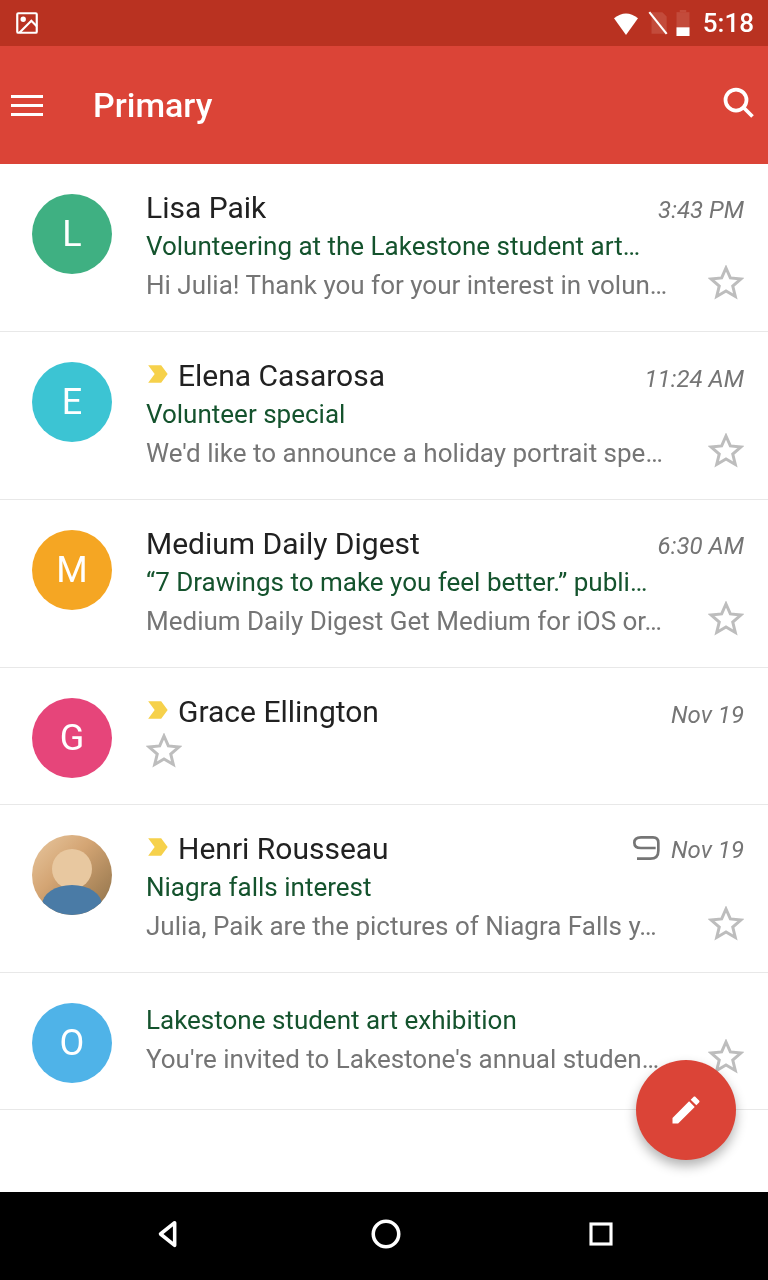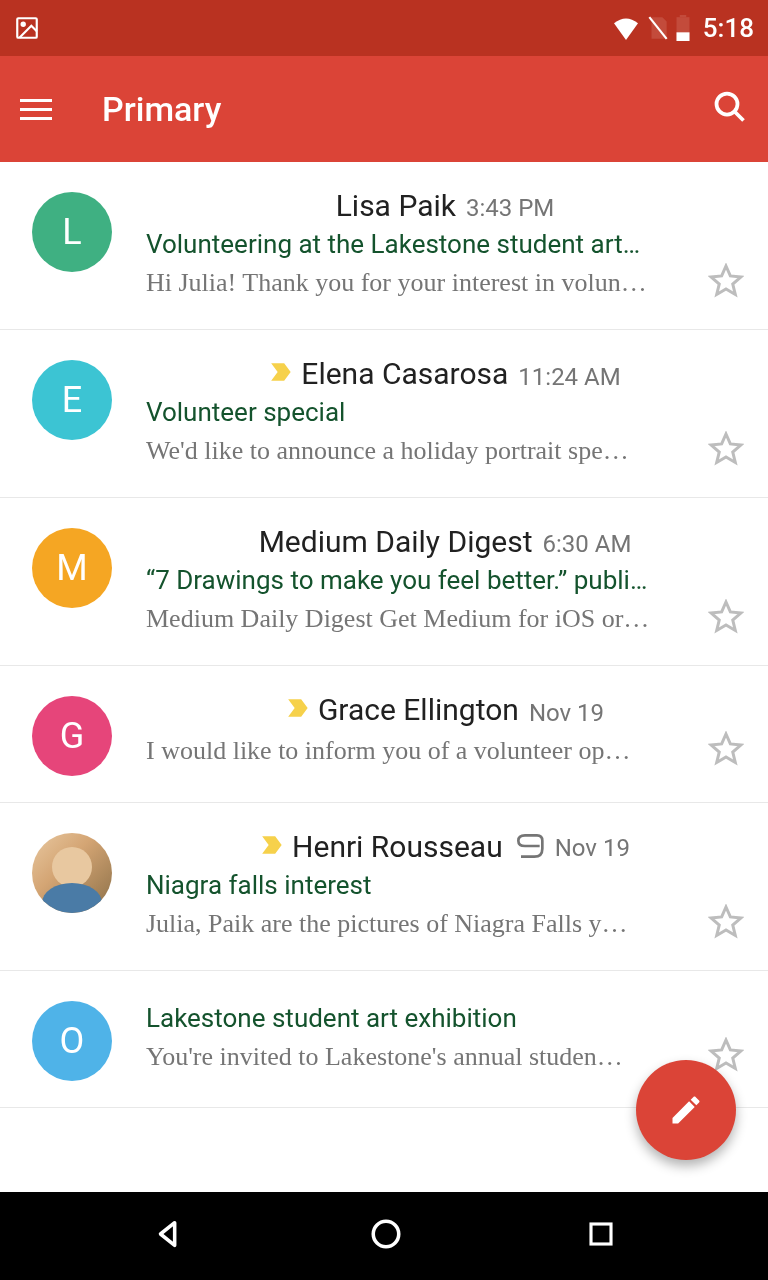--- a/index.html
+++ b/index.html
@@ -1,36 +1,36 @@
 <!DOCTYPE html>
 <html><head>
 <meta charset="utf-8">
 <style>
   * { margin: 0; padding: 0; box-sizing: border-box; }
   html, body { width: 768px; height: 1280px; overflow: hidden; font-family: Roboto, Arial, sans-serif; background: #fff; }
   
   .status-bar {
-    height: 56px;
+    height: 46px;
     background: #b93221;
     display: flex;
     align-items: center;
     justify-content: space-between;
     padding: 2px 14px;
     color: #fff;
   }
   .status-left { display: flex; align-items: center; gap: 8px; }
   .status-right { display: flex; align-items: center; gap: 6px; }
   .status-time { font-size: 26px; font-weight: 500; margin-left: 6px; }
   
   .app-bar {
-    height: 106px;
+    height: 118px;
     background: #db4437;
     display: flex;
     align-items: center;
-    padding: 0 20px;
+    padding: 0 11px;
     color: #fff;
   }
   .hamburger { display: flex; flex-direction: column; gap: 6px; margin-right: 50px; cursor: pointer; }
   .hamburger span { width: 32px; height: 3px; background: #fff; display: block; }
   .app-title { font-size: 34px; font-weight: 500; flex: 1; }
   .search-btn { cursor: pointer; }
   
   .email-list { background: #fff; }
   .email-item {
     display: flex;
@@ -52,28 +52,28 @@
   .avatar-photo::before {
     content: ''; position: absolute; width: 40px; height: 40px; border-radius: 50%;
     background: #e8c8a0; top: 14px; left: 20px;
   }
   .avatar-photo::after {
     content: ''; position: absolute; width: 60px; height: 40px; border-radius: 50% 50% 0 0;
     background: #4a7ba6; bottom: -10px; left: 10px;
   }
   
   .email-content { flex: 1; min-width: 0; }
-  .email-header { display: flex; align-items: baseline; justify-content: center; }
+  .email-header { display: flex; align-items: baseline; justify-content: space-between; }
   .sender-wrap { display: flex; align-items: center; gap: 6px; min-width: 0; }
   .sender { font-size: 30px; color: #212121; font-weight: 400; white-space: nowrap; overflow: hidden; text-overflow: ellipsis; }
   .important-marker { flex-shrink: 0; }
   .time-wrap { display: flex; align-items: center; gap: 10px; flex-shrink: 0; margin-left: 10px; }
-  .timestamp { font-size: 24px; color: #757575; white-space: nowrap; }
+  .timestamp { font-size: 24px; color: #757575; white-space: nowrap; font-style: italic; }
   .subject { font-size: 26px; color: #14532d; margin-top: 6px; white-space: nowrap; overflow: hidden; text-overflow: ellipsis; }
-  .preview-row { display: flex; align-items: center; margin-top: 4px; gap: 6px; font-family: Liberation Serif, serif; }
+  .preview-row { display: flex; align-items: center; margin-top: 4px; gap: 6px; }
   .preview { font-size: 26px; color: #757575; white-space: nowrap; overflow: hidden; text-overflow: ellipsis; flex: 1; }
   .star { flex-shrink: 0; cursor: pointer; }
   
   .fab {
     position: absolute;
     right: 32px;
     bottom: 120px;
     width: 100px; height: 100px;
     border-radius: 50%;
     background: #db4437;
@@ -209,21 +209,20 @@
             <span class="important-marker"><svg width="26" height="26" viewBox="0 0 24 24">
                 <path d="M2 4 L14 4 L20 12 L14 20 L2 20 L8 12 Z" fill="#f6d14b"></path>
               </svg></span>
             <span class="sender">Grace Ellington</span>
           </div>
           <div class="time-wrap">
             <span class="timestamp">Nov 19</span>
           </div>
         </div>
         <div class="preview-row">
-          <div class="preview">I would like to inform you of a volunteer op…</div>
           <span class="star"><svg width="36" height="36" viewBox="0 0 24 24" fill="none" stroke="#bdbdbd" stroke-width="2">
               <path d="M12 2 L14.9 8.6 L22 9.3 L16.5 14 L18.2 21 L12 17.3 L5.8 21 L7.5 14 L2 9.3 L9.1 8.6 Z"></path>
             </svg></span>
         </div>
       </div>
     </div>
     <div class="email-item">
       <div class="avatar avatar-photo"></div>
       <div class="email-content">
         <div class="email-header">

